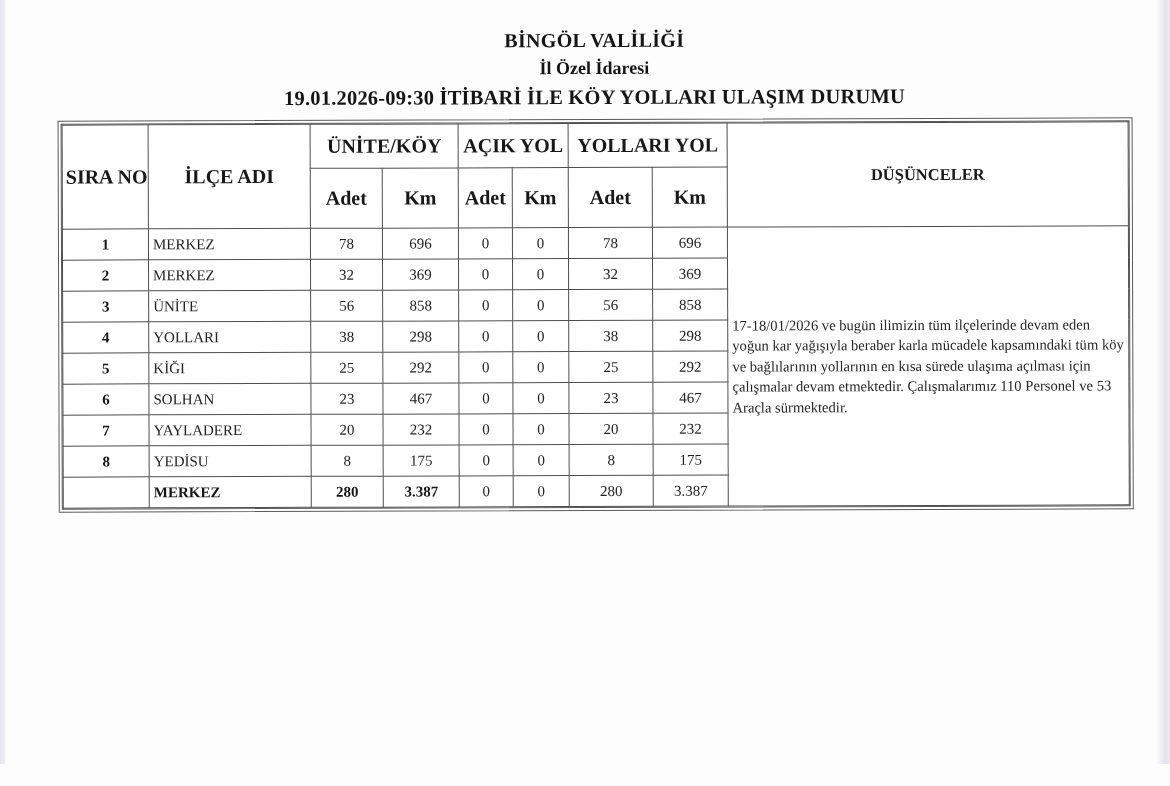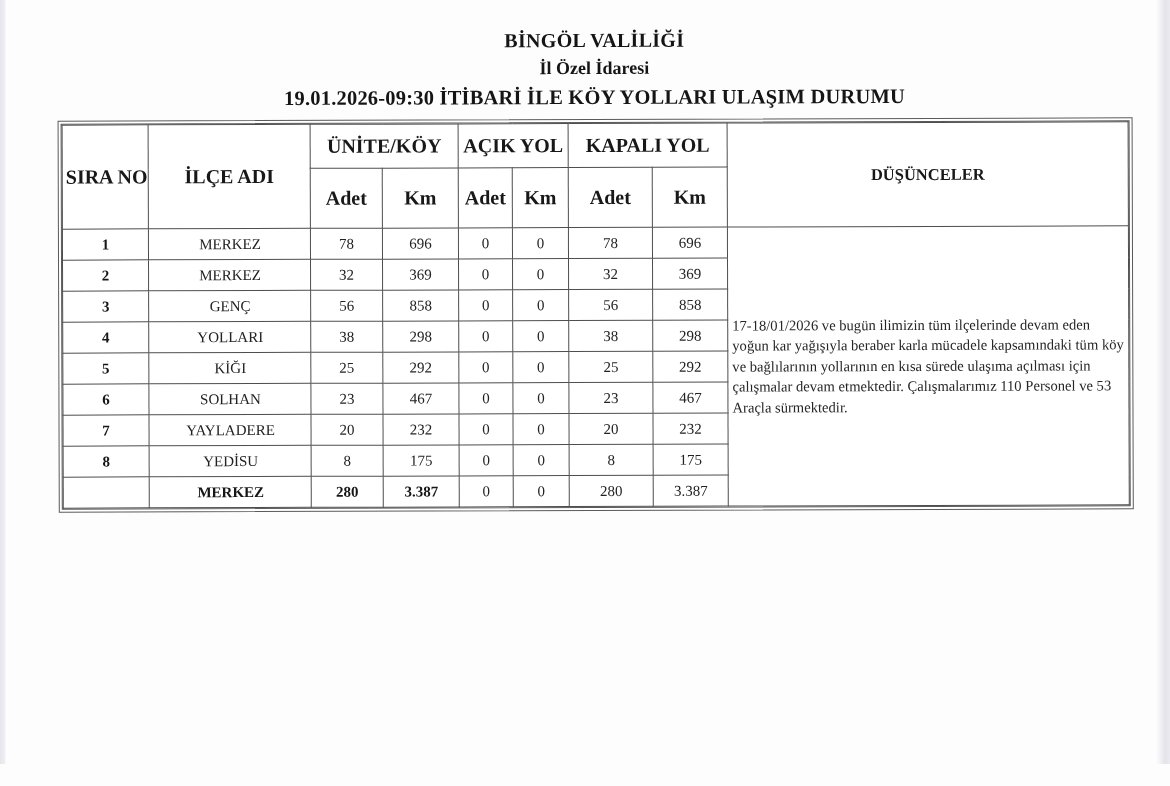--- a/index.html
+++ b/index.html
@@ -79,21 +79,21 @@
     vertical-align: middle;
     color: #181818;
   }
   th.dusunceler { font-size: 16.5px; }
   td {
     font-size: 15px;
     text-align: center;
     vertical-align: middle;
     color: #222222;
   }
-  td.left  { text-align: center; padding-left: 4px; }
+  td.left  { text-align: left; padding-left: 4px; }
   td.bold  { font-weight: bold; color: #161616; }
   td.notes {
     font-size: 14.6px;
     line-height: 20.4px;
     text-align: left;
     vertical-align: middle;
     white-space: normal;
     padding: 0 3px 0 4px;
     color: #262626;
   }
@@ -125,21 +125,21 @@
           <col style="width:84px">
             <col style="width:75px">
           <col style="width:401px">
         </colgroup>
         <thead>
           <tr class="group-row">
             <th rowspan="2">SIRA NO</th>
             <th rowspan="2">İLÇE ADI</th>
             <th colspan="2">ÜNİTE/KÖY</th>
             <th colspan="2">AÇIK YOL</th>
-            <th colspan="2">KAPALI YOL</th>
+            <th colspan="2">YOLLARI YOL</th>
             <th rowspan="2" class="dusunceler">DÜŞÜNCELER</th>
           </tr>
           <tr class="sub-row">
             <th>Adet</th>
             <th>Km</th>
             <th>Adet</th>
             <th>Km</th>
             <th>Adet</th>
             <th>Km</th>
           </tr>
@@ -161,21 +161,21 @@
             <td class="left">MERKEZ</td>
             <td>32</td>
             <td>369</td>
             <td>0</td>
             <td>0</td>
             <td>32</td>
             <td>369</td>
           </tr>
           <tr>
             <td class="bold">3</td>
-            <td class="left">GENÇ</td>
+            <td class="left">ÜNİTE</td>
             <td>56</td>
             <td>858</td>
             <td>0</td>
             <td>0</td>
             <td>56</td>
             <td>858</td>
           </tr>
           <tr>
             <td class="bold">4</td>
             <td class="left">YOLLARI</td>

